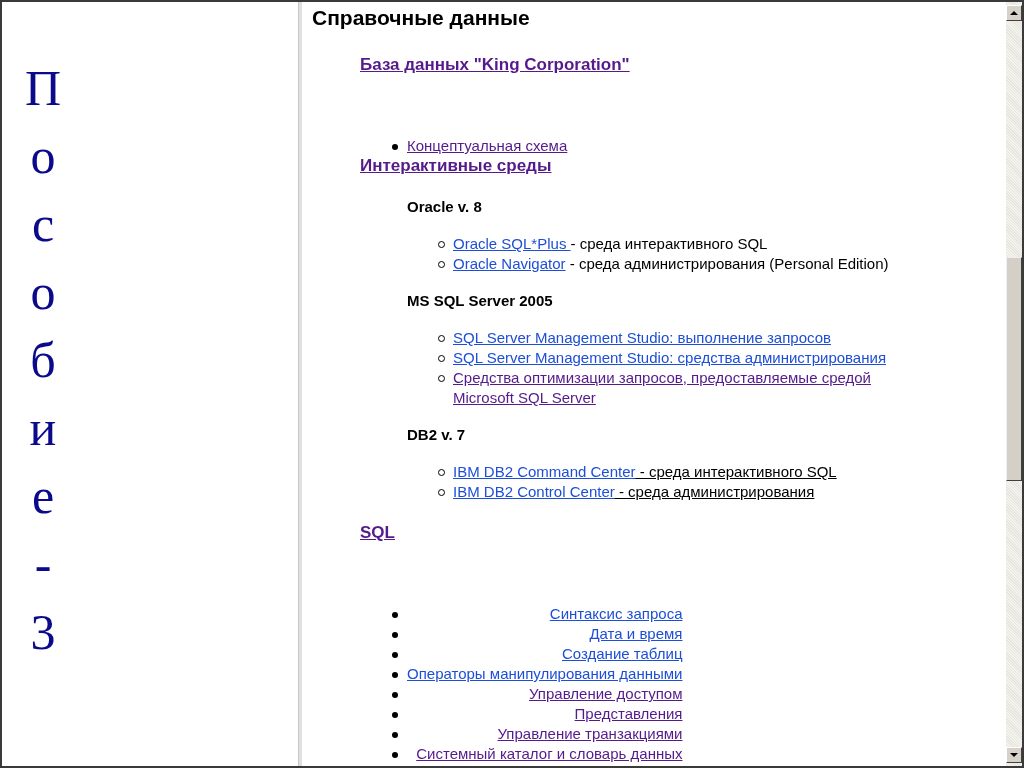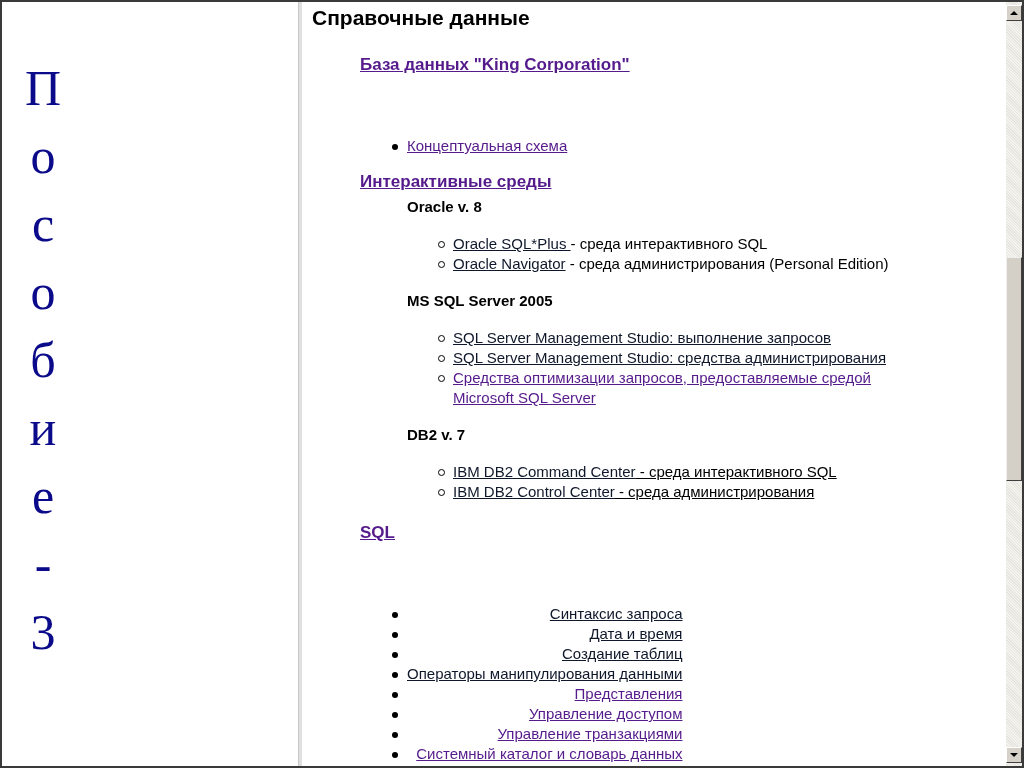--- a/index.html
+++ b/index.html
@@ -29,21 +29,21 @@
     position:absolute; left:300px; top:0; width:804px; height:764px;
     background:#fff; overflow:hidden;
   }
   .content { position:absolute; left:10px; top:0; width:690px; color:#000; }
   h1.page-title {
     margin:0; position:absolute; left:0; top:4px;
     font-size:21px; font-weight:bold; white-space:nowrap;
   }
   a { text-decoration:underline; }
   a.visited { color:#551a8b; }
-  a.unvisited { color:#0f172a; }
+  a.unvisited { color:#1d4ed8; }
   .sec-link {
     position:absolute; left:48px; font-size:17px; font-weight:bold; white-space:nowrap;
   }
   .sub-head {
     position:absolute; left:95px; font-size:15px; font-weight:bold; white-space:nowrap;
   }
   ul.lst { position:absolute; margin:0; padding:0; list-style:none; }
   ul.lst li {
     font-size:15px; line-height:20px; white-space:nowrap; position:relative; padding-left:18px;
   }
@@ -102,21 +102,21 @@
 
   <div class="right-pane">
     <div class="content">
       <h1 class="page-title">Справочные данные</h1>
 
       <a class="sec-link visited" style="top:53px;">База данных "King Corporation"</a>
       <ul class="lst disc" style="top:94px;">
         <li><a class="visited">Концептуальная схема</a></li>
       </ul>
 
-      <a class="sec-link visited" style="top:154px;margin-top:16px;">Интерактивные среды</a>
+      <a class="sec-link visited" style="top:154px;">Интерактивные среды</a>
 
       <div class="sub-head" style="top:196px;">Oracle v. 8</div>
       <ul class="lst circle" style="top:232px;">
         <li><a class="unvisited">Oracle SQL*Plus </a><span>- среда интерактивного SQL</span></li>
         <li><a class="unvisited">Oracle Navigator</a><span> - среда администрирования (Personal Edition)</span></li>
       </ul>
 
       <div class="sub-head" style="top:290px;">MS SQL Server 2005</div>
       <ul class="lst circle" style="top:326px;">
         <li><a class="unvisited">SQL Server Management Studio: выполнение запросов</a></li>
@@ -129,22 +129,22 @@
         <li><a class="unvisited">IBM DB2 Command Center</a><span> - среда интерактивного SQL</span></li>
         <li><a class="unvisited">IBM DB2 Control Center</a><span> - среда администрирования</span></li>
       </ul>
 
       <a class="sec-link visited" style="top:521px;">SQL</a>
       <ul class="lst disc" style="top:562px;text-align:right;">
         <li><a class="unvisited">Синтаксис запроса</a></li>
         <li><a class="unvisited">Дата и время</a></li>
         <li><a class="unvisited">Создание таблиц</a></li>
         <li><a class="unvisited">Операторы манипулирования данными</a></li>
+        <li><a class="visited">Управление доступом</a></li>
         <li><a class="visited">Представления</a></li>
-        <li><a class="visited">Управление доступом</a></li>
         <li><a class="visited">Управление транзакциями</a></li>
         <li><a class="visited">Системный каталог и словарь данных</a></li>
         <li><a class="visited">Использование индексов</a></li>
       </ul>
     </div>
   </div>
 
   <div class="scrollbar">
     <div class="sb-btn sb-up">
       <div class="arrow-up"></div>

